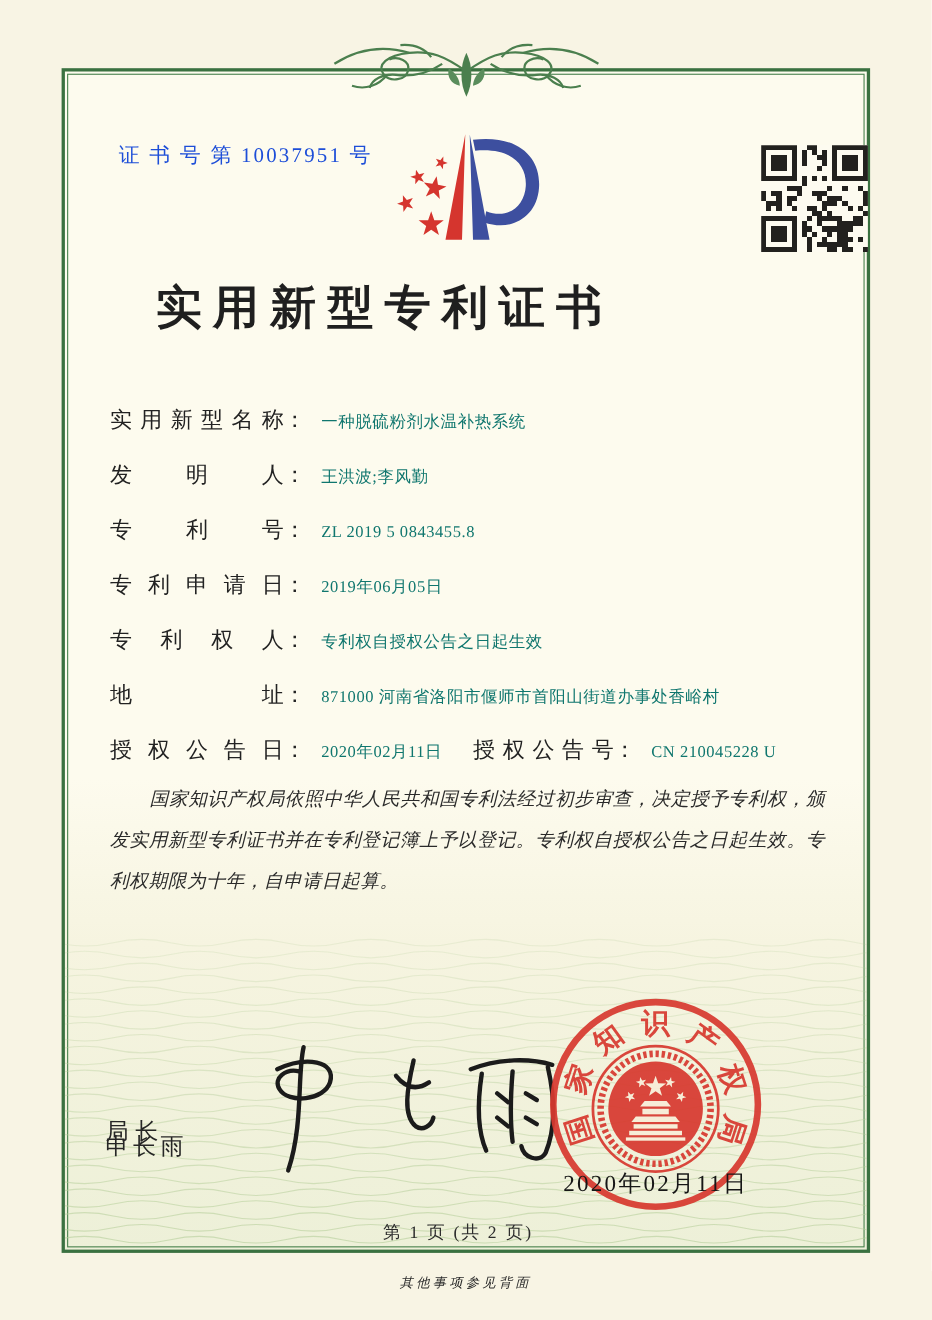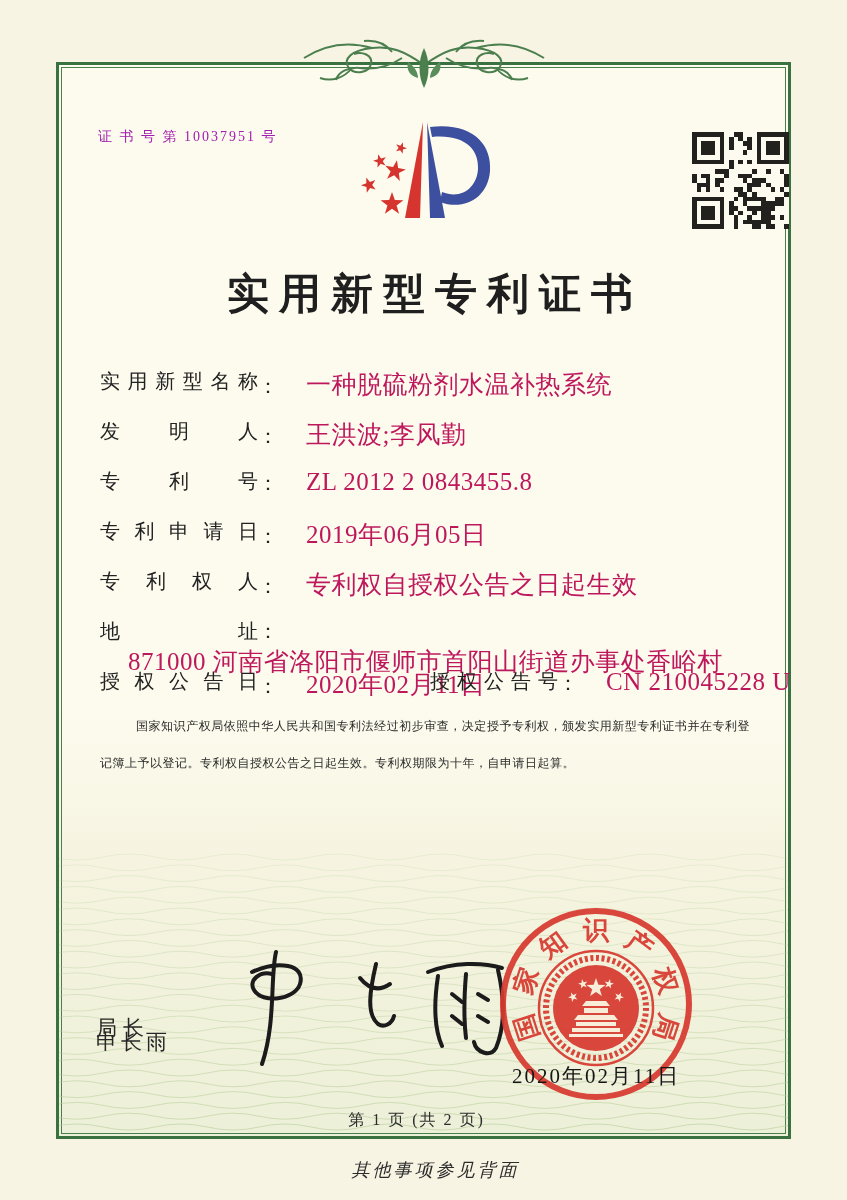--- a/index.html
+++ b/index.html
@@ -15,43 +15,43 @@
     border:3px solid #3a7140;
     background:linear-gradient(180deg,#fdfbee 0%,#fdfbee 60%,#f6f4e0 74%,#edf0d8 100%);
     box-sizing:border-box;
   }
   .frame-inner{
     position:absolute;inset:2px;border:1px solid #47804c;pointer-events:none;
   }
   .waves{position:absolute;left:59px;top:852px;pointer-events:none;}
   
   .cert-no{
-    position:absolute;left:98px;top:128px;font-size:14px;letter-spacing:2px;color:#a21caf;
+    position:absolute;left:108px;top:128px;font-size:19px;letter-spacing:2px;color:#1d4ed8;
   }
   .logo{position:absolute;left:350px;top:114px;}
   .qr{position:absolute;left:692px;top:132px;}
   .title{
-    position:absolute;left:56px;top:266px;width:587px;text-align:right;
+    position:absolute;left:56px;top:252px;width:587px;text-align:center;
     font-size:42px;font-weight:bold;letter-spacing:10px;color:#1f1f1f;
   }
   
   .fields{position:absolute;left:100px;top:368px;width:660px;}
   .frow{position:relative;height:50px;font-size:20px;}
   .flabel{
     display:inline-flex;justify-content:space-between;width:158px;
     vertical-align:top;color:#222;
   }
   .fcolon{display:inline-block;color:#222;}
-  .fvalue{display:inline-block;margin-left:28px;font-size:25px;color:#be185d;letter-spacing:.5px;}
+  .fvalue{display:inline-block;margin-left:14px;font-size:15px;color:#0f766e;letter-spacing:.5px;}
   .col2{position:absolute;left:330px;top:0;white-space:nowrap;}
   .col2 .flabel{width:128px;}
   
   .body-text{
     position:absolute;left:100px;top:708px;width:650px;
-    font-size:12px;line-height:37px;color:#2a2a2a;letter-spacing:.5px;
+    font-size:17px;line-height:37px;font-style:italic;color:#2a2a2a;letter-spacing:.5px;
   }
   .body-text p{margin:0;text-indent:36px;text-align:justify;}
   
   .director-title{position:absolute;left:96px;top:986px;font-size:21px;letter-spacing:6px;margin-top:28px;}
   .director-name{position:absolute;left:96px;top:1028px;font-size:21px;letter-spacing:4px;font-family:Liberation Serif, serif;}
   .signature{position:absolute;left:210px;top:938px;}
   .seal{
     position:absolute;left:500px;top:908px;width:192px;height:192px;
     border:6px solid #d83a30;border-radius:50%;box-sizing:border-box;
     opacity:.93;
@@ -63,22 +63,22 @@
   }
   .emblem{position:absolute;left:30px;top:34px;}
   .seal-date{
     position:absolute;left:512px;top:1062px;font-size:21px;letter-spacing:2px;color:#161616;z-index:5;
   }
   .page-no{
     position:absolute;left:56px;top:1110px;width:721px;text-align:center;
     font-size:16px;letter-spacing:2px;color:#2c2c2c;
   }
   .back-note{
-    position:absolute;left:68px;top:1158px;width:735px;text-align:center;
-    font-size:18px;letter-spacing:3px;font-style:italic;color:#2c2c2c;
+    position:absolute;left:56px;top:1158px;width:735px;text-align:center;
+    font-size:12px;letter-spacing:3px;font-style:italic;color:#2c2c2c;
   }
   .ornament{position:absolute;left:296px;top:34px;z-index:3;}
 </style>
 </head>
 <body>
 
 <div class="page">
 
   <div class="frame">
     <div class="frame-inner"></div>
@@ -274,21 +274,21 @@
         </span><span class="fcolon">：</span><span class="fvalue">一种脱硫粉剂水温补热系统</span></div>
       <div class="frow"><span class="flabel">
           <span>发</span>
           <span>明</span>
           <span>人</span>
         </span><span class="fcolon">：</span><span class="fvalue">王洪波;李风勤</span></div>
       <div class="frow"><span class="flabel">
           <span>专</span>
           <span>利</span>
           <span>号</span>
-        </span><span class="fcolon">：</span><span class="fvalue">ZL 2012 2 0843455.8</span></div>
+        </span><span class="fcolon">：</span><span class="fvalue">ZL 2019 5 0843455.8</span></div>
       <div class="frow"><span class="flabel">
           <span>专</span>
           <span>利</span>
           <span>申</span>
           <span>请</span>
           <span>日</span>
         </span><span class="fcolon">：</span><span class="fvalue">2019年06月05日</span></div>
       <div class="frow"><span class="flabel">
           <span>专</span>
           <span>利</span>

